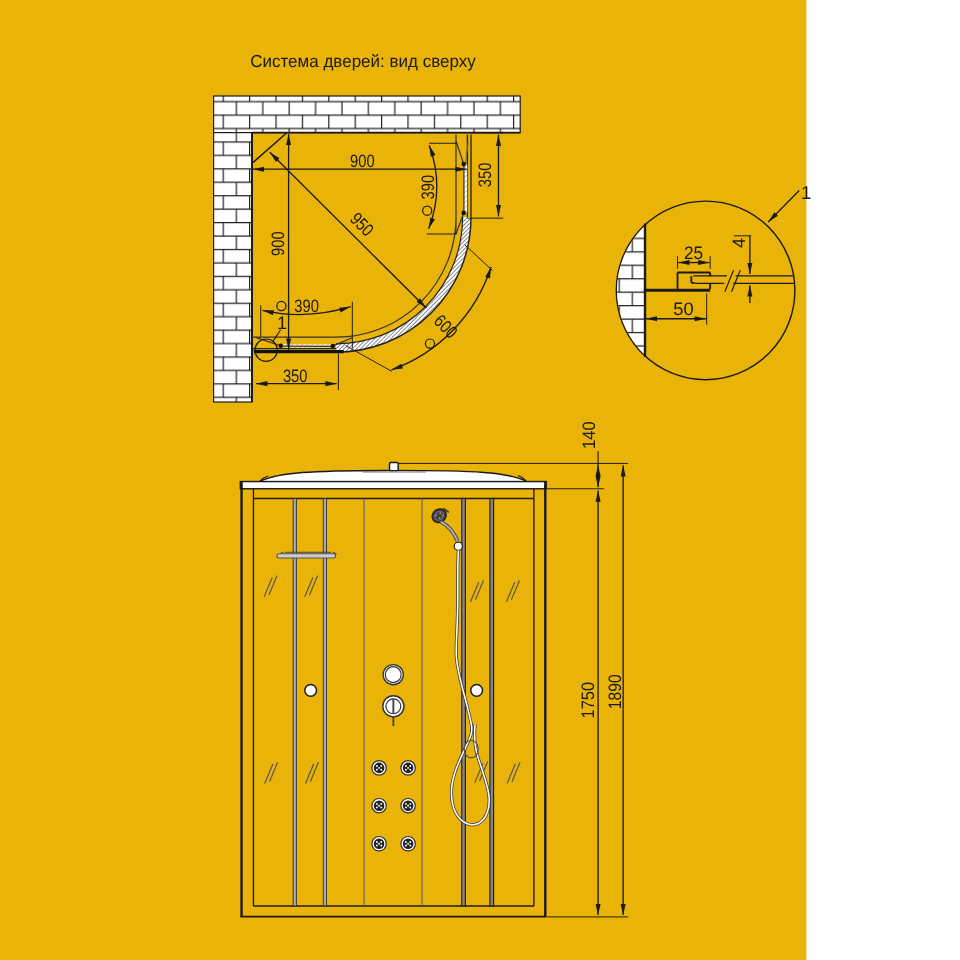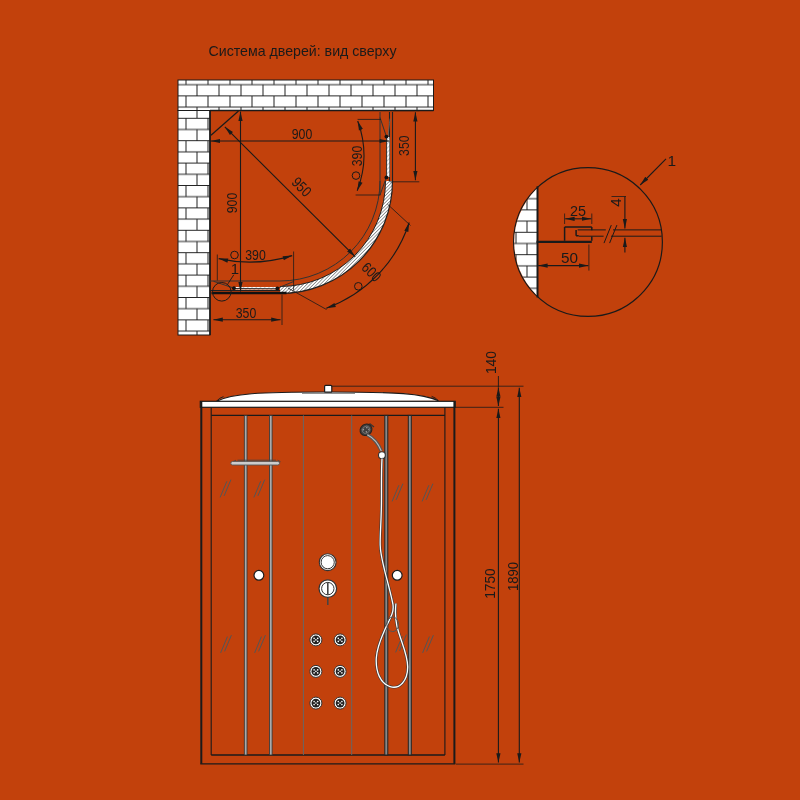--- a/index.html
+++ b/index.html
@@ -1,16 +1,16 @@
 <!DOCTYPE html>
 <html><head>
 <meta charset="utf-8">
 <style>
 html,body{margin:0;padding:0;background:#fff;}
-#page{width:800px;height:800px;position:relative;background:#c2410c;font-family:"Liberation Sans", sans-serif;}
+#page{width:672px;height:800px;position:relative;background:#eab308;font-family:"Liberation Sans", sans-serif;}
 svg{position:absolute;left:0;top:0;will-change:transform;}
 text{font-family:"Liberation Sans", sans-serif;fill:#1a1a1a;}
 </style>
 </head>
 <body>
 <div id="page">
 <svg width="800" height="800" viewBox="0 0 800 800">
 <defs>
 <marker id="ar" viewBox="0 0 10 10" refX="9.6" refY="5" markerWidth="10" markerHeight="10" orient="auto-start-reverse" markerUnits="userSpaceOnUse">
           <path d="M0.2,2.9 L9.6,5 L0.2,7.1 Z" fill="#1a1a1a"></path>

